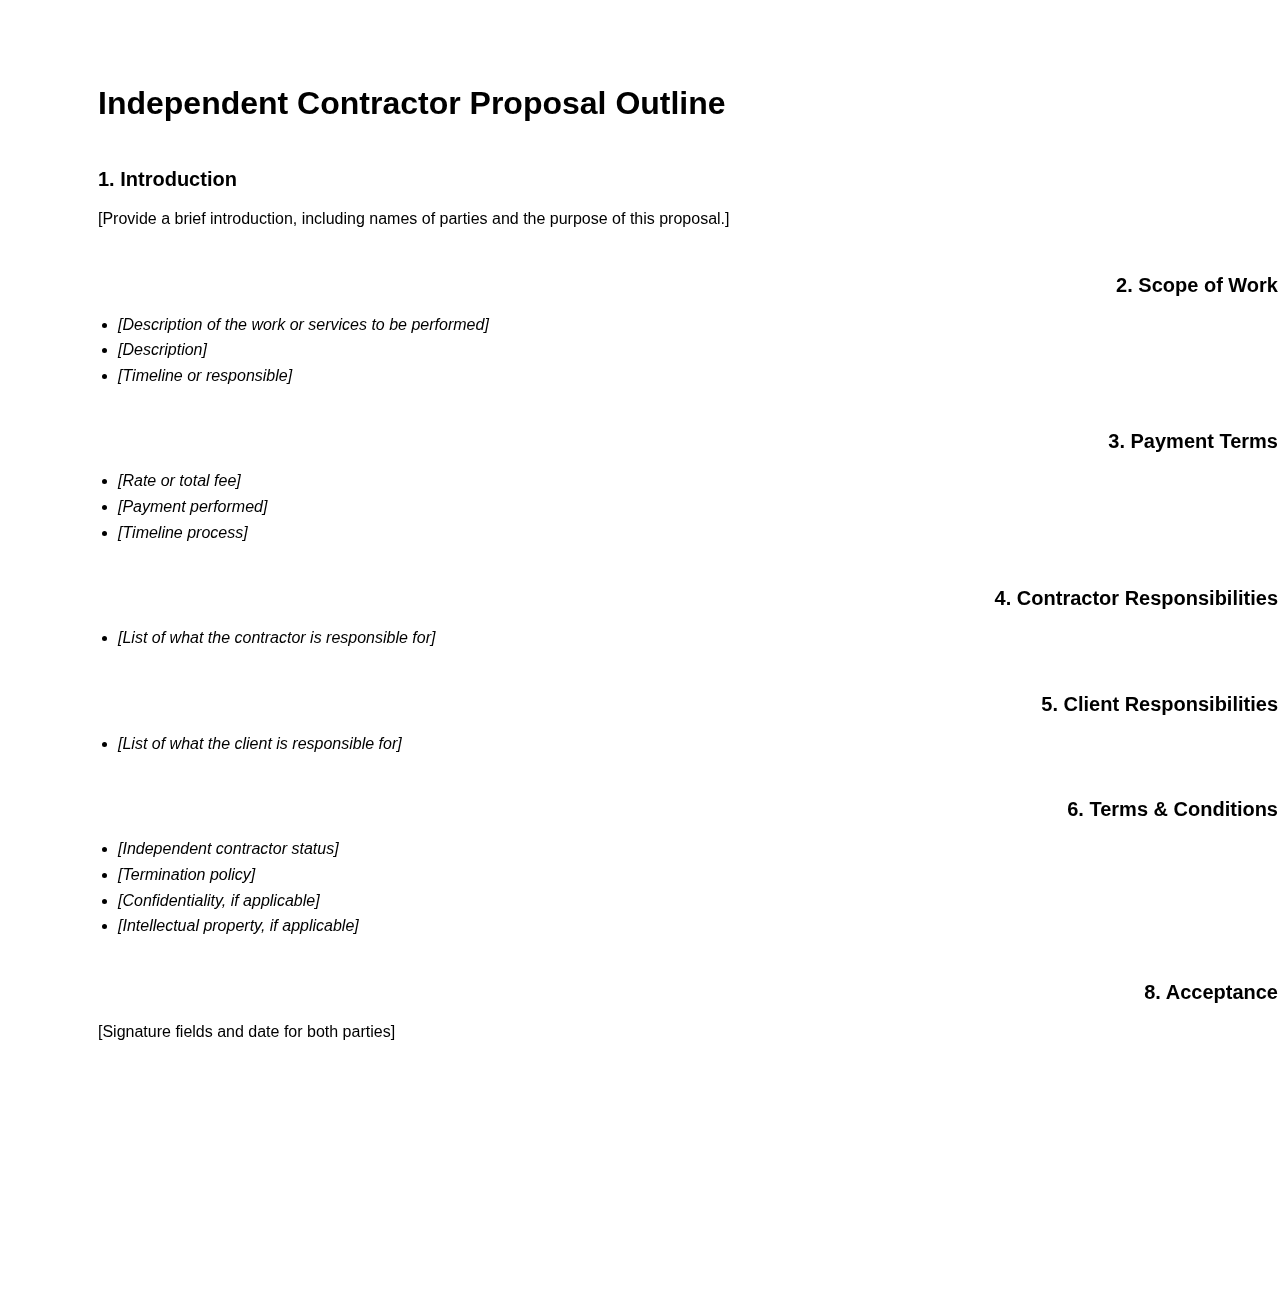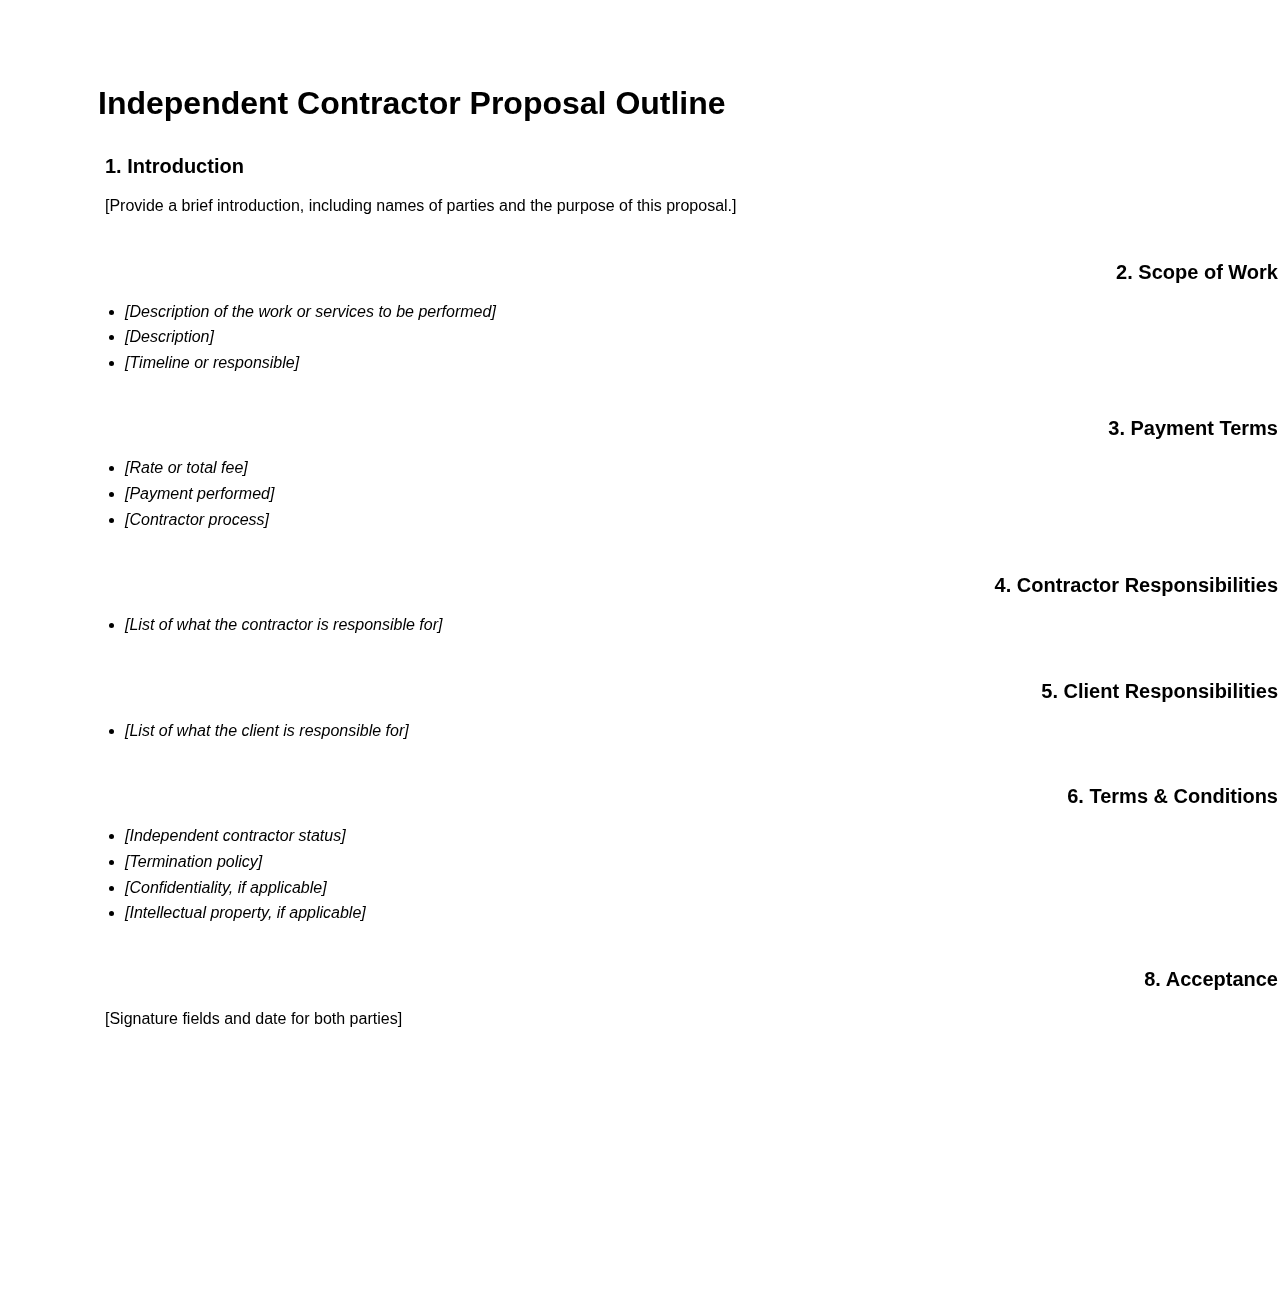--- a/index.html
+++ b/index.html
@@ -5,27 +5,27 @@
   html, body { margin: 0; padding: 0; background: #ffffff; }
   body {
     width: 1278px; height: 1300px; overflow: hidden;
     font-family: "Liberation Sans", sans-serif;
     color: #000;
     font-size: 16px;
     line-height: 1.6;
   }
   .page { padding: 84px 0 0 98px; }
   h1 {
-    font-size: 32px; line-height: 38px; margin: 0 0 28px 0; font-weight: bold;
+    font-size: 32px; line-height: 38px; margin: 0 0 41px 0; font-weight: bold;
   }
   h2 {
     font-size: 20px; line-height: 32px; margin: 0 0 11px 0; font-weight: bold;
   }
   section + section h2 { margin-top: 0; text-align: right; }
-  section { margin-bottom: 37px; margin-left: 7px; }
+  section { margin-bottom: 37px; }
   p { margin: 0; }
   ul { margin: 0; padding-left: 20px; font-style: italic; }
   li { margin: 0; line-height: 25.6px; }
 </style>
 </head>
 <body>
 
 <div class="page">
   <h1>Independent Contractor Proposal Outline</h1>
 
@@ -41,21 +41,21 @@
       <li>[Description]</li>
       <li>[Timeline or responsible]</li>
     </ul>
   </section>
 
   <section>
     <h2>3. Payment Terms</h2>
     <ul>
       <li>[Rate or total fee]</li>
       <li>[Payment performed]</li>
-      <li>[Contractor process]</li>
+      <li>[Timeline process]</li>
     </ul>
   </section>
 
   <section>
     <h2>4. Contractor Responsibilities</h2>
     <ul>
       <li>[List of what the contractor is responsible for]</li>
     </ul>
   </section>
 

